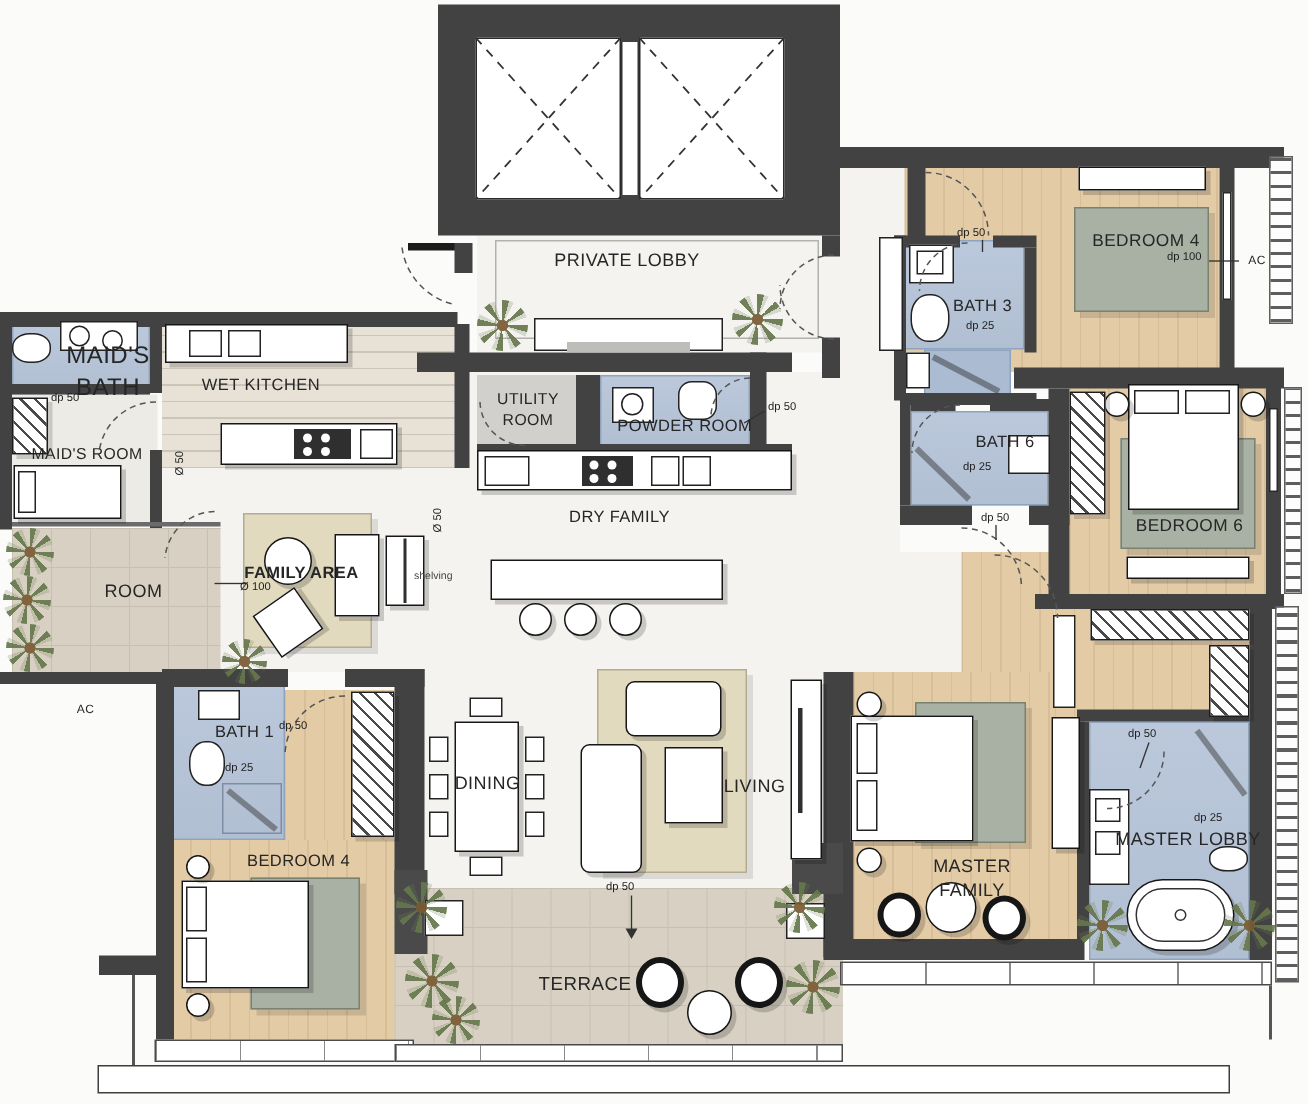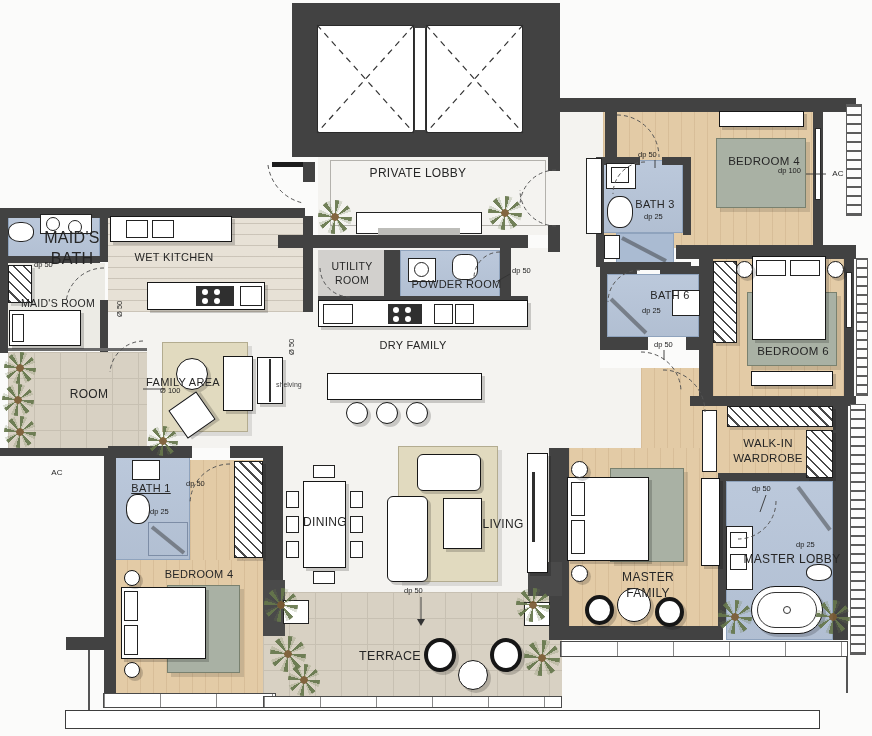--- a/index.html
+++ b/index.html
@@ -311,31 +311,30 @@
   </svg>
 
   <div class="lbl" style="left:368px;top:166px;width:100px;font-size:12px;">PRIVATE LOBBY</div>
   <div class="lbl" style="left:124px;top:250px;width:100px;">WET KITCHEN</div>
   <div class="lbl" style="left:322px;top:260px;width:60px;font-size:10.5px;">UTILITY ROOM</div>
   <div class="lbl" style="left:404px;top:277px;width:105px;">POWDER ROOM</div>
   <div class="lbl" style="left:363px;top:338px;width:100px;">DRY FAMILY</div>
   <div class="lbl" style="left:40px;top:228px;width:64px;font-size:16px;">MAID'S BATH</div>
   <div class="lbl" style="left:14px;top:297px;width:88px;font-size:10.5px;">MAID'S ROOM</div>
   <div class="lbl" style="left:64px;top:387px;width:50px;font-size:12px;">ROOM</div>
-  <div class="lbl" style="left:140px;top:375px;width:86px;">FAMILY AREA</div>
-  <div class="lbl" style="left:128px;top:481px;width:46px;text-decoration:underline;">BATH 1</div>
+  <div class="lbl" style="left:158px;top:375px;width:86px;font-weight:bold;">FAMILY AREA</div>
+  <div class="lbl" style="left:140px;top:481px;width:46px;">BATH 1</div>
   <div class="lbl" style="left:160px;top:567px;width:78px;">BEDROOM 4</div>
   <div class="lbl" style="left:300px;top:515px;width:50px;font-size:12px;">DINING</div>
   <div class="lbl" style="left:478px;top:517px;width:50px;font-size:12px;">LIVING</div>
   <div class="lbl" style="left:358px;top:648px;width:64px;font-size:12.5px;">TERRACE</div>
   <div class="lbl" style="left:632px;top:197px;width:46px;">BATH 3</div>
   <div class="lbl" style="left:722px;top:154px;width:84px;font-size:11.5px;">BEDROOM 4</div>
   <div class="lbl" style="left:646px;top:288px;width:48px;">BATH 6</div>
   <div class="lbl" style="left:752px;top:344px;width:82px;font-size:11.5px;">BEDROOM 6</div>
-  <div class="lbl" style="left:722px;top:436px;width:92px;font-size:11.5px;">WALK-IN WARDROBE</div>
   <div class="lbl" style="left:600px;top:570px;width:96px;font-size:12px;">MASTER FAMILY</div>
   <div class="lbl" style="left:742px;top:552px;width:100px;font-size:12px;">MASTER LOBBY</div>
   <div class="lbl" style="left:44px;top:468px;width:26px;font-size:8px;">AC</div>
   <div class="lbl" style="left:827px;top:169px;width:22px;font-size:8px;">AC</div>
 
   <div class="ann" style="left:34px;top:260px;">dp 50</div>
   <div class="ann vert" style="left:124px;top:308px;">Ø 50</div>
   <div class="ann vert" style="left:296px;top:346px;">Ø 50</div>
   <div class="ann" style="left:512px;top:266px;">dp 50</div>
   <div class="ann" style="left:160px;top:386px;">Ø 100</div>

